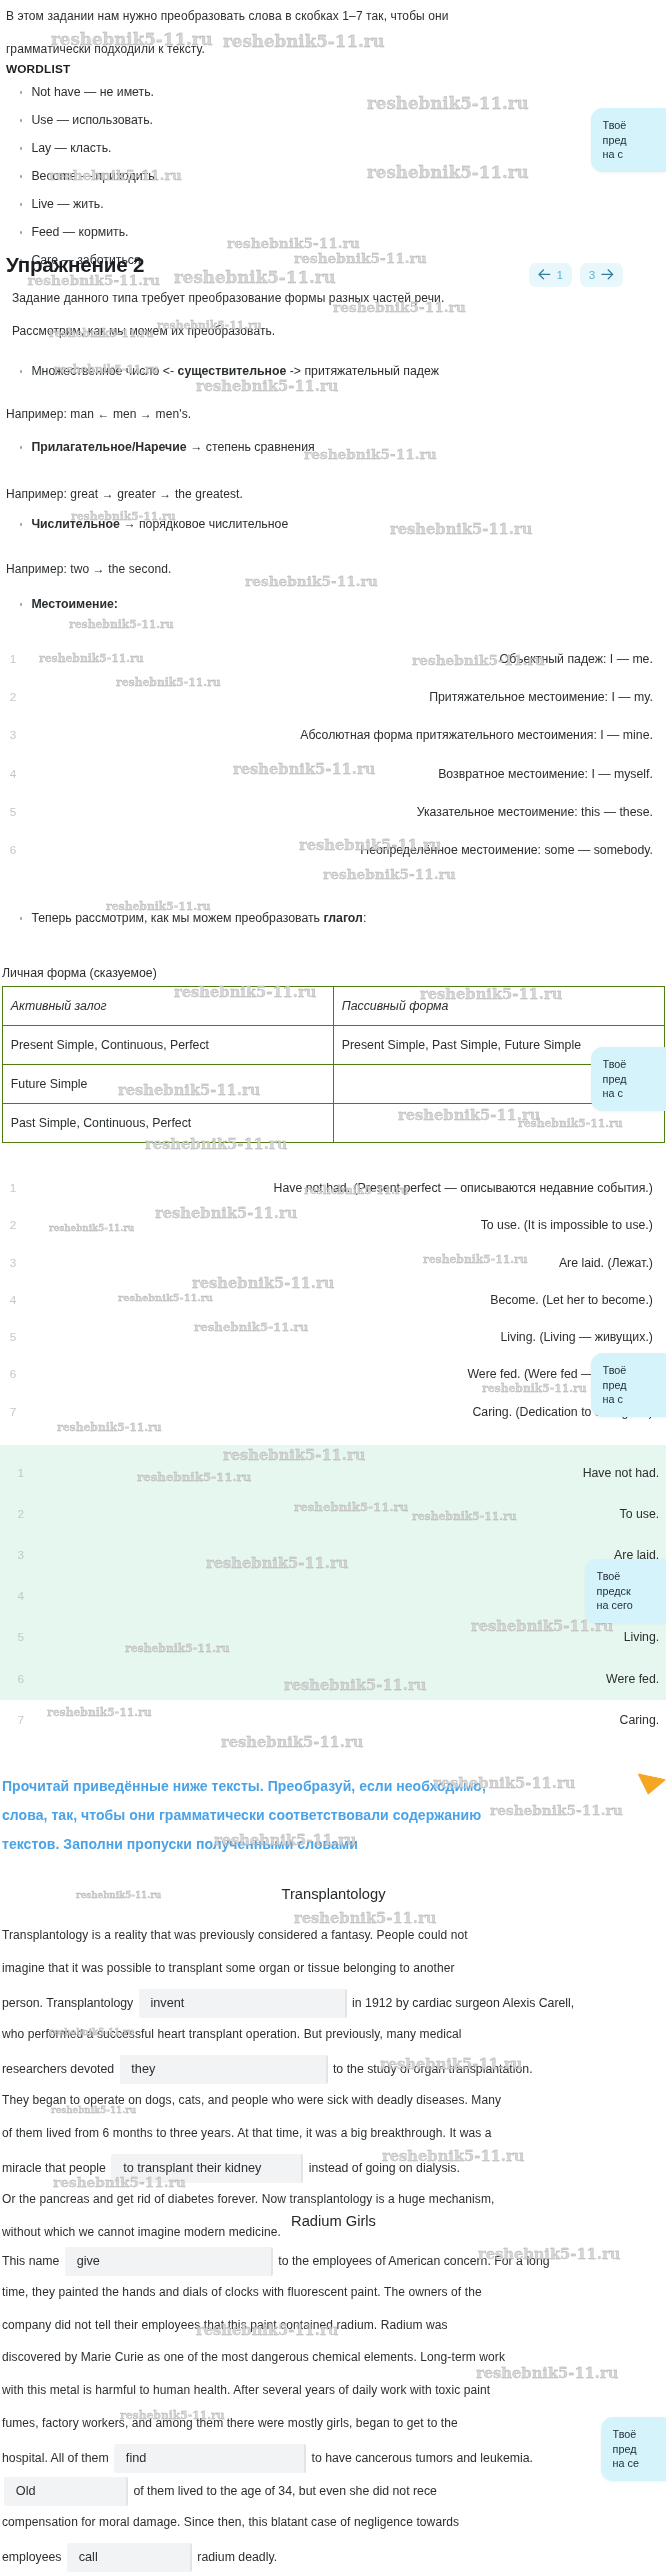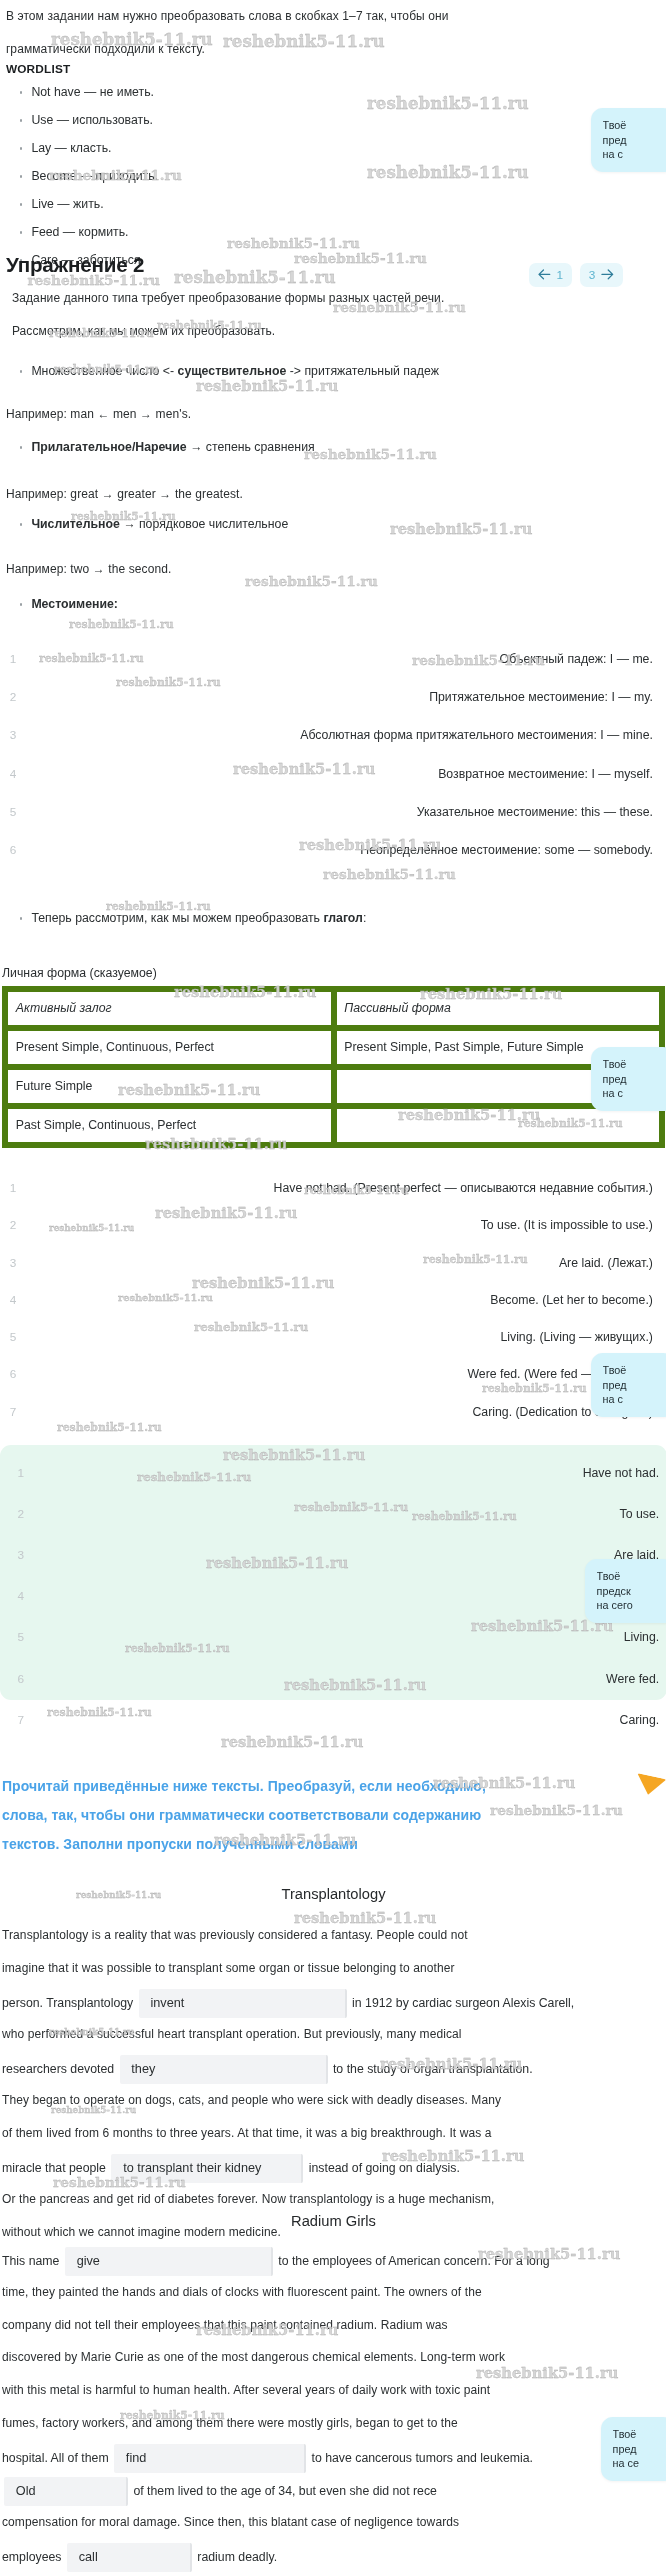--- a/index.html
+++ b/index.html
@@ -90,31 +90,30 @@
     display:block; font-size:10.8px; line-height:14.7px; color:#1f2b30;
     white-space:nowrap; overflow:hidden;
   }
 
   
   .vtable {
     width:100%; border-collapse:collapse; margin-top:5.9px;
     border:1px solid #e6e8ea; table-layout:fixed;
   }
   .vtable td {
-    border:6px solid #4d7c0f; padding:8.8px 7.8px;
+    border:1px solid #4d7c0f; padding:8.8px 7.8px;
     font-size:12.3px; color:#2b2f31; height:39px; vertical-align:middle;
   }
   .vtable td.hd { font-style:italic; }
   .caption-line { font-size:12.3px; color:#2b2f31; margin:9.8px 0 2px 0; }
 
   
   .green-block {
     background:#e6f7ef; padding:15.7px 7.8px 11.8px 7.8px; margin-top:5.9px;
     position:relative;
-    border-radius:11px;
   }
   .green-block ol.nlist li { margin-bottom:15.7px; }
 
   
   .task-banner {
     color:#4aa3e8; font-weight:700; font-size:14px; line-height:29px;
     margin:9.8px 0 5.9px 0; letter-spacing:0.05px;
   }
 
   

